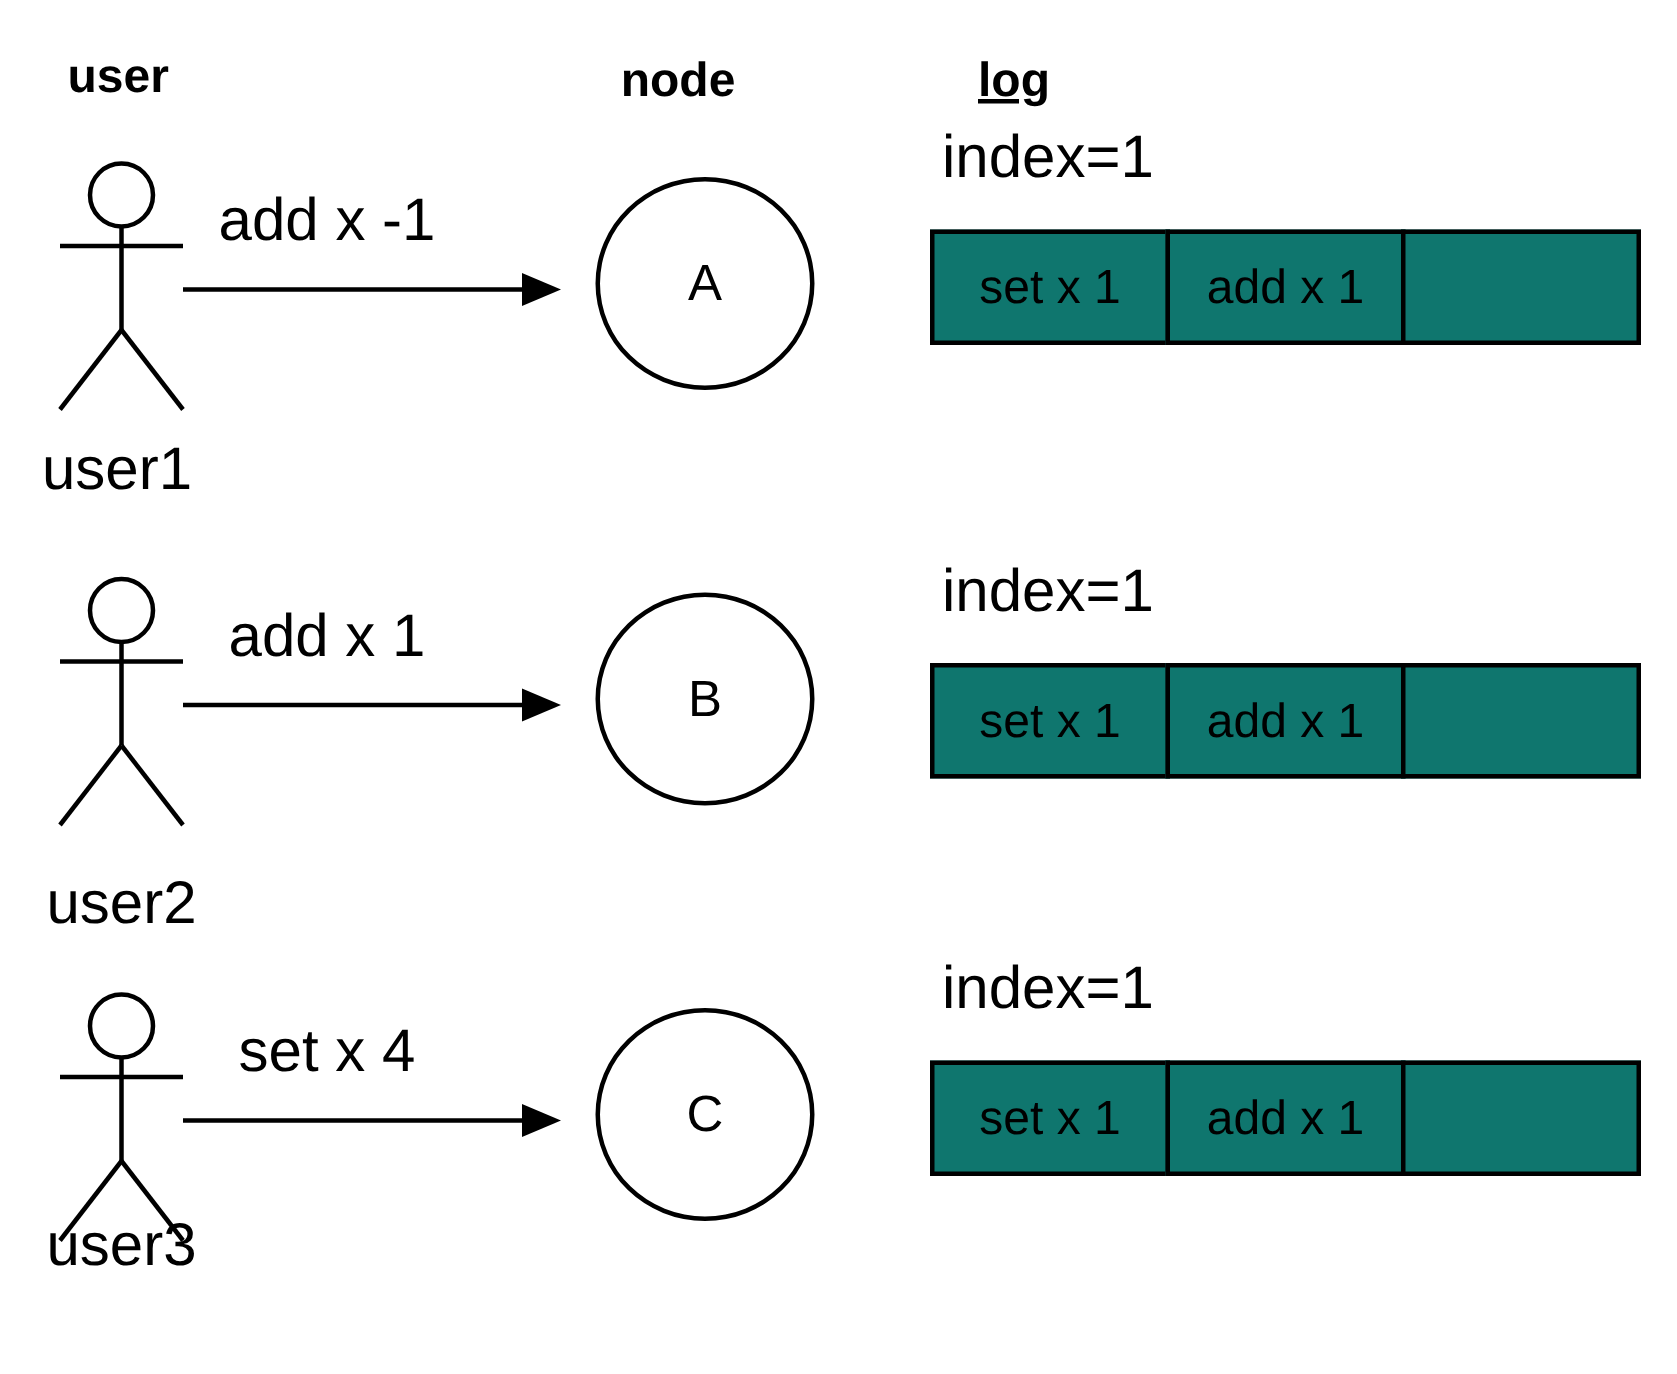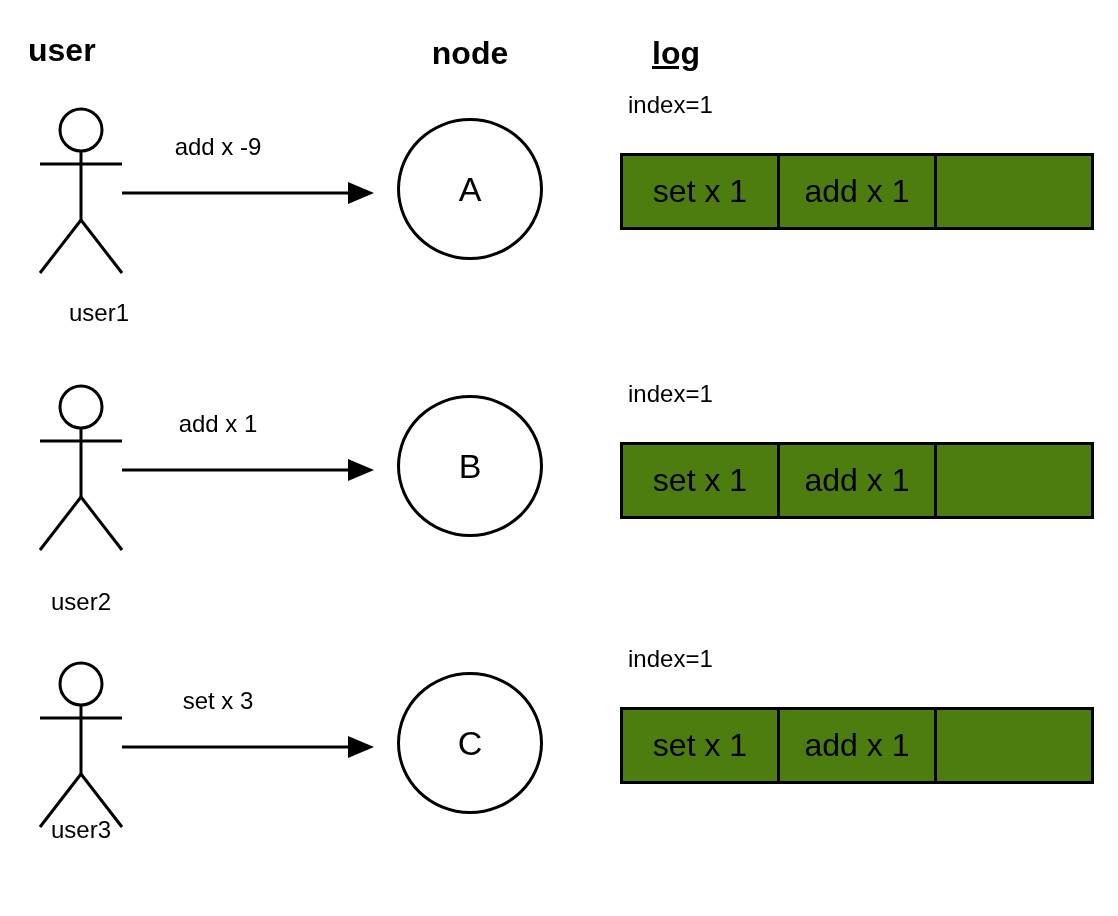--- a/index.html
+++ b/index.html
@@ -13,21 +13,21 @@
     overflow: hidden;
   }
   .abs { position: absolute; }
   .hdr {
     font-weight: bold;
     font-size: 32px;
     line-height: 34px;
     white-space: nowrap;
   }
   .txt {
-    font-size: 24px;
+    font-size: 40px;
     line-height: 34px;
     white-space: nowrap;
   }
   .center { text-align: center; }
   .node-circle {
     width: 146px;
     height: 142px;
     box-sizing: border-box;
     border: 3px solid #000000;
     border-radius: 50%;
@@ -39,43 +39,43 @@
   .log-table { display: flex; }
   .log-cell {
     width: 160px;
     height: 77px;
     box-sizing: border-box;
     border: 3px solid #000000;
     display: flex;
     align-items: center;
     justify-content: center;
     font-size: 32px;
-    background: #4d7c0f;
+    background: #0f766e;
   }
   .log-cell + .log-cell { margin-left: -3px; }
   svg { display: block; }
 </style>
 </head>
 <body>
 
-<div class="abs hdr" style="left:28px; top:33px;">user</div>
-<div class="abs hdr center" style="left:397px; top:36px; width:146px;">node</div>
+<div class="abs hdr" style="left:45px; top:33px;">user</div>
+<div class="abs hdr center" style="left:379px; top:36px; width:146px;">node</div>
 <div class="abs hdr" style="left:652px; top:36px;text-decoration:underline;">log</div>
 
 <div>
   <svg class="abs" style="left:26px; top:105px;" width="110" height="172" viewBox="0 0 110 172">
     <circle cx="55" cy="25" r="21" fill="none" stroke="#000" stroke-width="3"></circle>
     <line x1="55" y1="46" x2="55" y2="115" stroke="#000" stroke-width="3"></line>
     <line x1="14" y1="59" x2="96" y2="59" stroke="#000" stroke-width="3"></line>
     <line x1="55" y1="115" x2="14" y2="168" stroke="#000" stroke-width="3"></line>
     <line x1="55" y1="115" x2="96" y2="168" stroke="#000" stroke-width="3"></line>
   </svg>
-  <div class="abs txt center" style="left:44px; top:296px; width:110px;">user1</div>
+  <div class="abs txt center" style="left:18px; top:296px; width:110px;text-align:right;">user1</div>
 
-  <div class="abs txt center" style="left:118px; top:130px; width:200px;">add x -9</div>
+  <div class="abs txt center" style="left:118px; top:130px; width:200px;">add x -1</div>
   <svg class="abs" style="left:120px; top:177px;" width="258" height="32" viewBox="0 0 258 32">
     <line x1="2" y1="16" x2="230" y2="16" stroke="#000" stroke-width="3"></line>
     <polygon points="228,5 254,16 228,27" fill="#000"></polygon>
   </svg>
 
   <div class="abs node-circle" style="left:397px; top:118px;">
     <span class="node-letter">A</span>
   </div>
 
   <div class="abs txt" style="left:628px; top:88px;">index=1</div>
@@ -117,21 +117,21 @@
 <div>
   <svg class="abs" style="left:26px; top:659px;" width="110" height="172" viewBox="0 0 110 172">
     <circle cx="55" cy="25" r="21" fill="none" stroke="#000" stroke-width="3"></circle>
     <line x1="55" y1="46" x2="55" y2="115" stroke="#000" stroke-width="3"></line>
     <line x1="14" y1="59" x2="96" y2="59" stroke="#000" stroke-width="3"></line>
     <line x1="55" y1="115" x2="14" y2="168" stroke="#000" stroke-width="3"></line>
     <line x1="55" y1="115" x2="96" y2="168" stroke="#000" stroke-width="3"></line>
   </svg>
   <div class="abs txt center" style="left:26px; top:813px; width:110px;">user3</div>
 
-  <div class="abs txt center" style="left:118px; top:684px; width:200px;">set x 3</div>
+  <div class="abs txt center" style="left:118px; top:684px; width:200px;">set x 4</div>
   <svg class="abs" style="left:120px; top:731px;" width="258" height="32" viewBox="0 0 258 32">
     <line x1="2" y1="16" x2="230" y2="16" stroke="#000" stroke-width="3"></line>
     <polygon points="228,5 254,16 228,27" fill="#000"></polygon>
   </svg>
 
   <div class="abs node-circle" style="left:397px; top:672px;">
     <span class="node-letter">C</span>
   </div>
 
   <div class="abs txt" style="left:628px; top:642px;">index=1</div>

